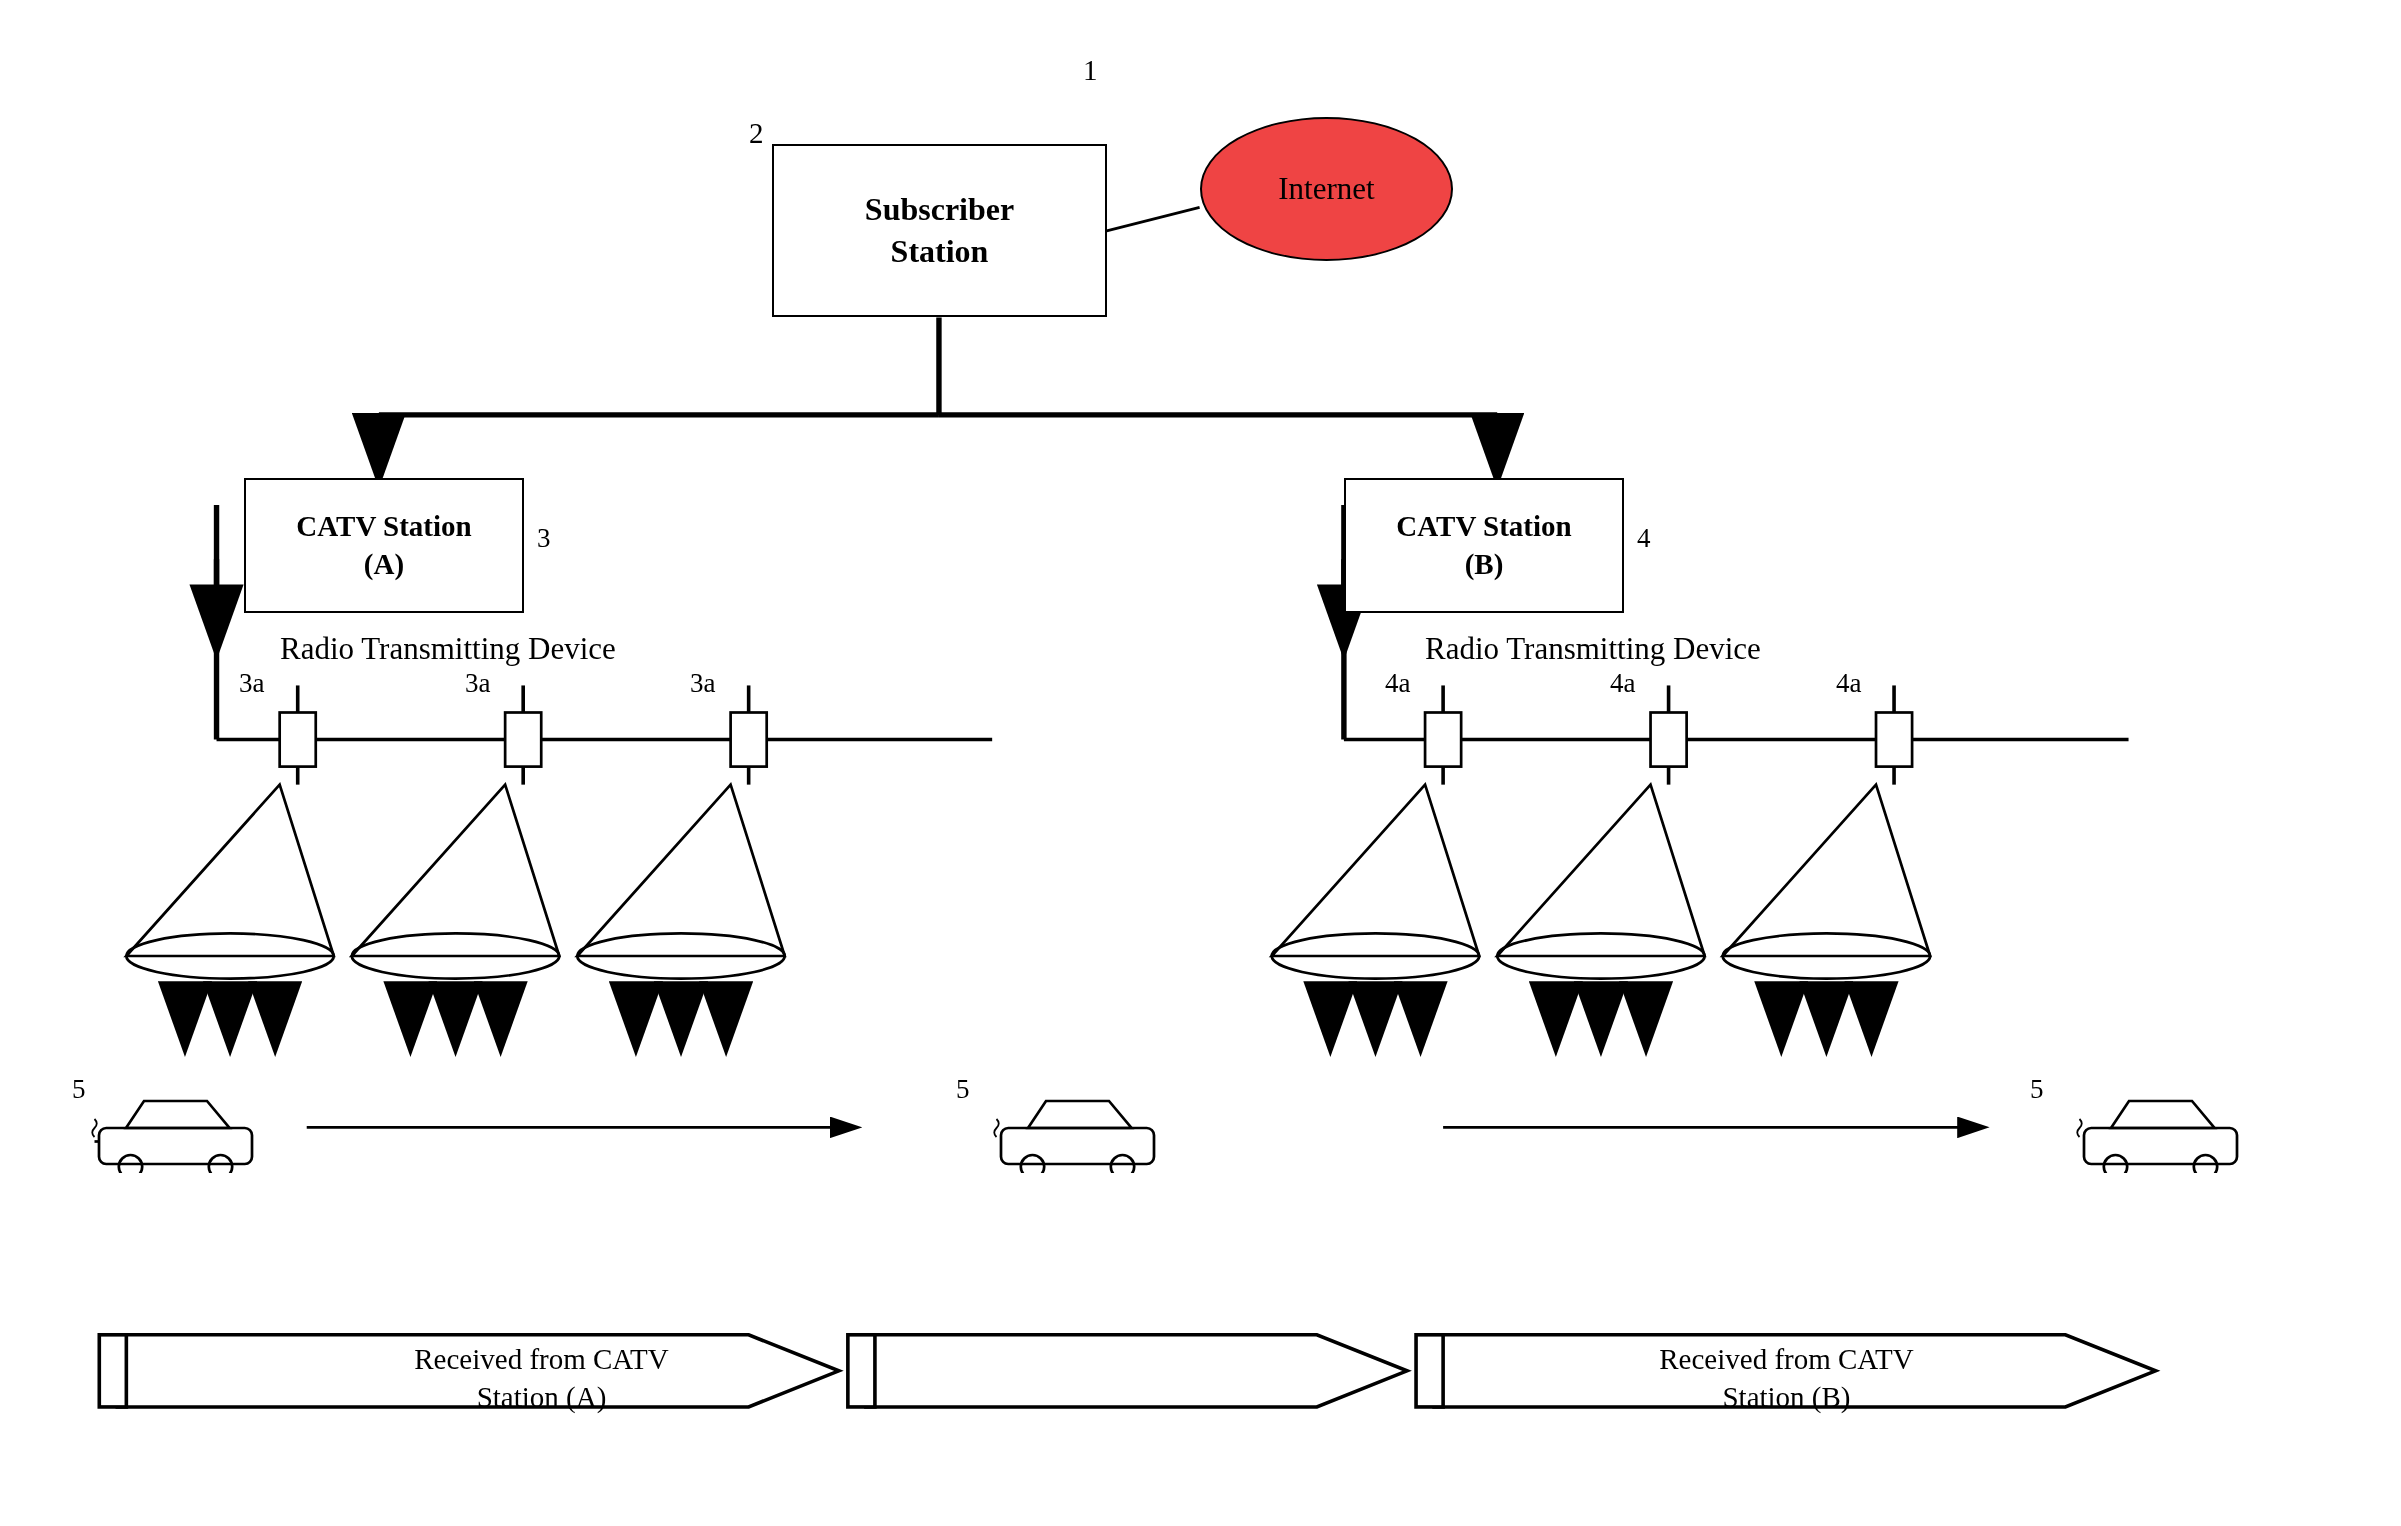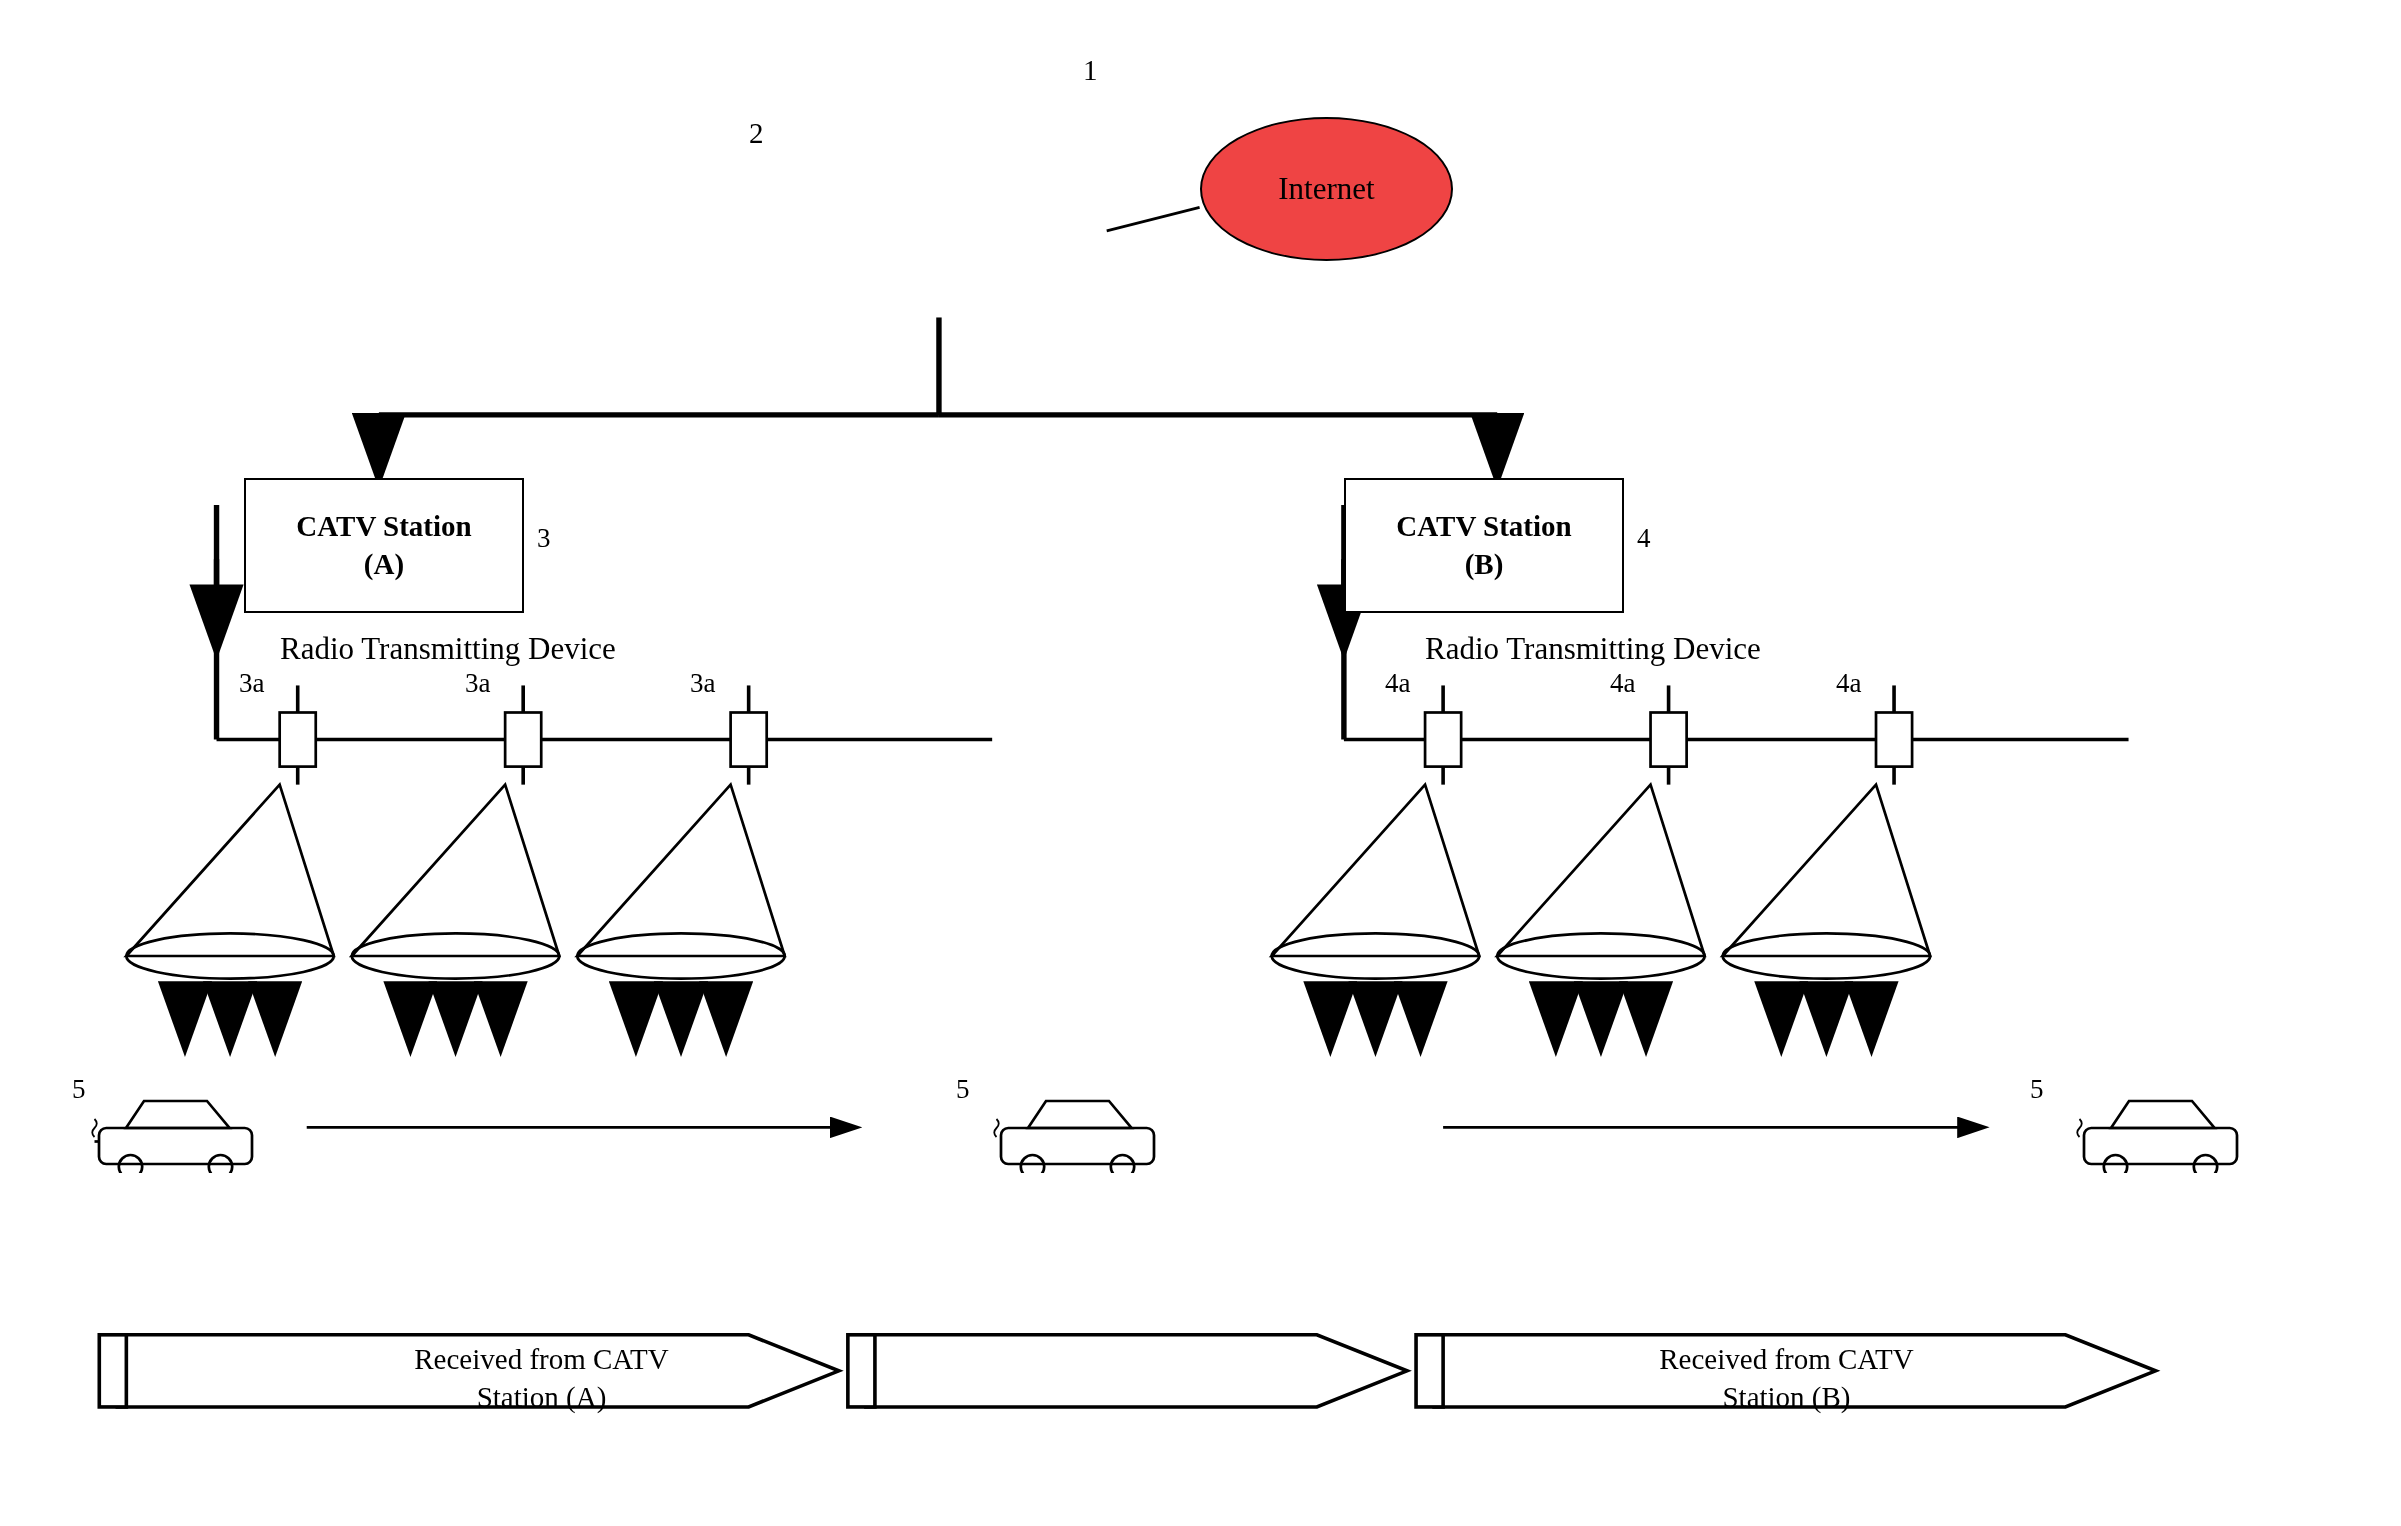--- a/index.html
+++ b/index.html
@@ -165,20 +165,23 @@
     <rect x="110" y="1480" width="30" height="80" fill="#fff" stroke="#000" stroke-width="4"></rect>
 
     <polygon points="960,1480 960,1560 1460,1560 1560,1520 1460,1480" fill="#fff" stroke="#000" stroke-width="4"></polygon>
     <rect x="940" y="1480" width="30" height="80" fill="#fff" stroke="#000" stroke-width="4"></rect>
 
     <polygon points="1590,1480 1590,1560 2290,1560 2390,1520 2290,1480" fill="#fff" stroke="#000" stroke-width="4"></polygon>
     <rect x="1570" y="1480" width="30" height="80" fill="#fff" stroke="#000" stroke-width="4"></rect>
 
   </svg>
 
+  <div class="box" style="left:772px; top:144px; width:335px; height:173px; font-size:32px; font-weight:bold;">
+    <span>Subscriber<br>Station</span>
+  </div>
 
   <div class="label" style="left:749px; top:117px; font-size:29px;">
     <span>2</span>
   </div>
 
   <div class="label" style="left:1083px; top:54px; font-size:29px;">
     <span>1</span>
   </div>
 
   <div class="ellipse" style="left:1200px; top:117px; width:253px; height:144px; font-size:31px;">

